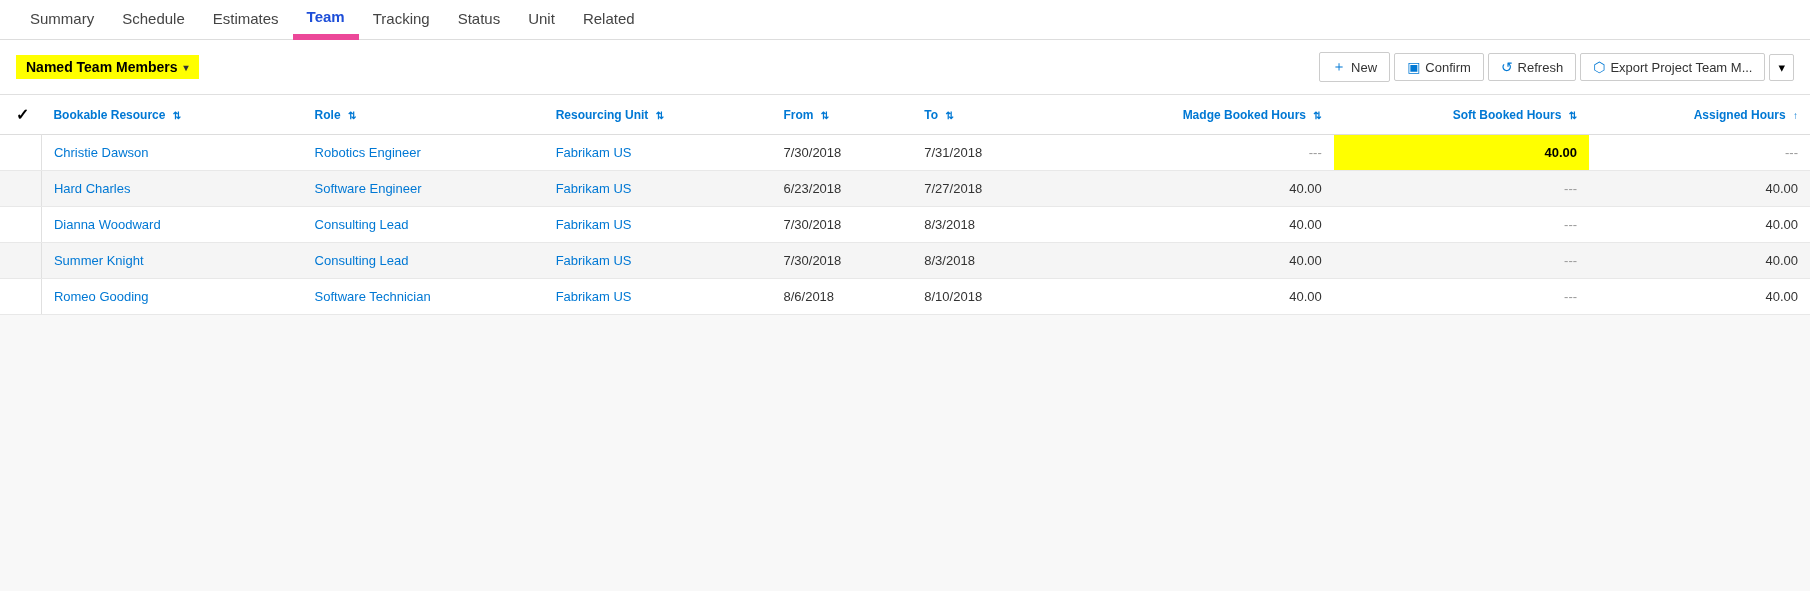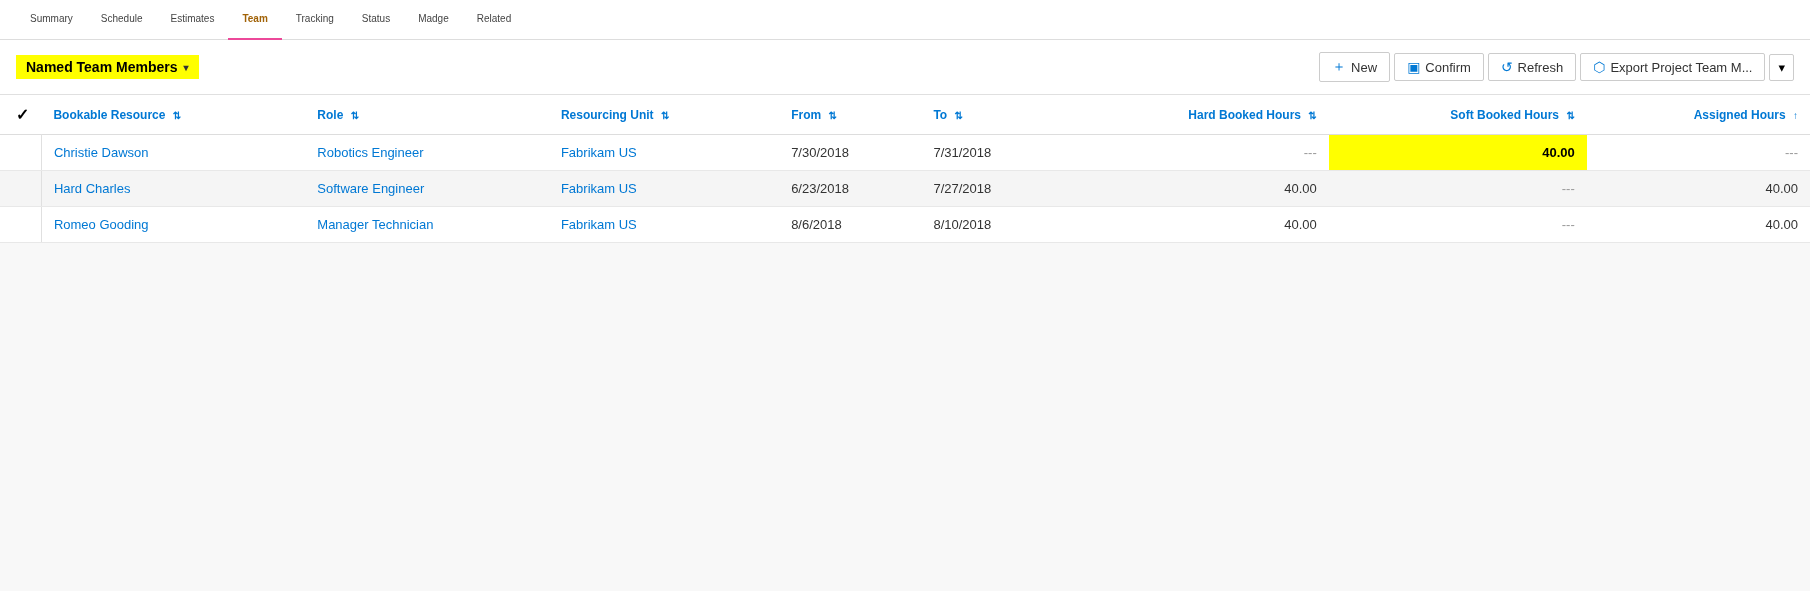--- a/index.html
+++ b/index.html
@@ -16,30 +16,30 @@
       align-items: center;
       background: #fff;
       border-bottom: 1px solid #ddd;
       padding: 0 16px;
       height: 40px;
     }
     .nav-item {
       padding: 10px 14px;
       cursor: pointer;
       color: #444;
-      font-size: 10px;
+      font-size: 15px;
       text-decoration: none;
       border-bottom: 2px solid transparent;
       height: 40px;
       display: flex;
       align-items: center;
     }
     .nav-item.active {
-      color: #a16207;
-      border-bottom: 2px solid #ec4899;
+      color: #1d4ed8;
+      border-bottom: 6px solid #ec4899;
       font-weight: 600;
     }
 
     
     .main-content {
       background: #fff;
       margin: 0;
       padding: 0;
     }
 
@@ -179,21 +179,21 @@
 </head>
 <body>
 
 <div class="top-nav">
   <a class="nav-item">Summary</a>
   <a class="nav-item">Schedule</a>
   <a class="nav-item">Estimates</a>
   <a class="nav-item active">Team</a>
   <a class="nav-item">Tracking</a>
   <a class="nav-item">Status</a>
-  <a class="nav-item">Madge</a>
+  <a class="nav-item">Unit</a>
   <a class="nav-item">Related</a>
 </div>
 
 <div class="main-content">
 
   <div class="section-header">
     <div class="section-title-group">
       <div class="section-title">
         <span>Named Team Members</span>
         <span class="chevron-icon">▾</span>
@@ -242,21 +242,21 @@
         </th>
         <th>
           <span>From</span>
           <span class="sort-icon">⇅</span>
         </th>
         <th>
           <span>To</span>
           <span class="sort-icon">⇅</span>
         </th>
         <th class="right-align">
-          <span>Hard Booked Hours</span>
+          <span>Madge Booked Hours</span>
           <span class="sort-icon">⇅</span>
         </th>
         <th class="right-align">
           <span>Soft Booked Hours</span>
           <span class="sort-icon">⇅</span>
         </th>
         <th class="right-align">
           <span>Assigned Hours</span>
           <span class="sort-icon">↑</span>
         </th>
@@ -280,22 +280,44 @@
           <td class="link-cell">Software Engineer</td>
           <td class="link-cell">Fabrikam US</td>
           <td>6/23/2018</td>
           <td>7/27/2018</td>
           <td class="right-align">40.00</td>
           <td class="muted">---</td>
           <td class="right-align">40.00</td>
         </tr>
         <tr>
           <td class="checkbox-col col-divider"></td>
+          <td class="link-cell">Dianna Woodward</td>
+          <td class="link-cell">Consulting Lead</td>
+          <td class="link-cell">Fabrikam US</td>
+          <td>7/30/2018</td>
+          <td>8/3/2018</td>
+          <td class="right-align">40.00</td>
+          <td class="muted">---</td>
+          <td class="right-align">40.00</td>
+        </tr>
+        <tr>
+          <td class="checkbox-col col-divider"></td>
+          <td class="link-cell">Summer Knight</td>
+          <td class="link-cell">Consulting Lead</td>
+          <td class="link-cell">Fabrikam US</td>
+          <td>7/30/2018</td>
+          <td>8/3/2018</td>
+          <td class="right-align">40.00</td>
+          <td class="muted">---</td>
+          <td class="right-align">40.00</td>
+        </tr>
+        <tr>
+          <td class="checkbox-col col-divider"></td>
           <td class="link-cell">Romeo Gooding</td>
-          <td class="link-cell">Manager Technician</td>
+          <td class="link-cell">Software Technician</td>
           <td class="link-cell">Fabrikam US</td>
           <td>8/6/2018</td>
           <td>8/10/2018</td>
           <td class="right-align">40.00</td>
           <td class="muted">---</td>
           <td class="right-align">40.00</td>
         </tr>
       </tbody>
   </table>
 </div>

